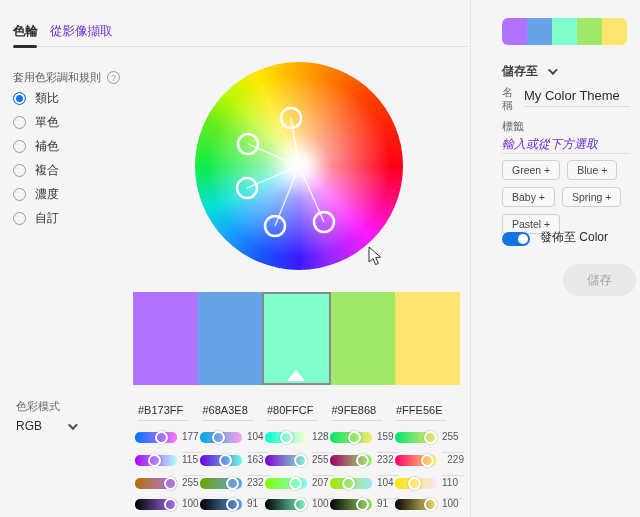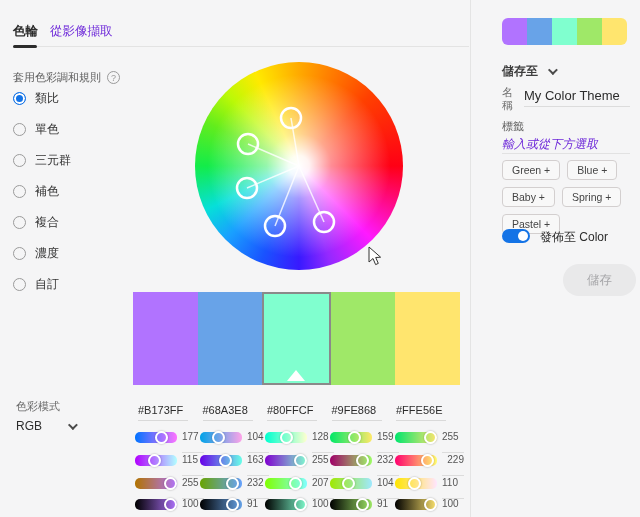--- a/index.html
+++ b/index.html
@@ -17,21 +17,21 @@
 
   
   .tab { font-size:12.5px; cursor:default; }
   #tab-colorwheel { left:13px; top:23px; color:#2c2c2c; font-weight:bold; }
   #tab-extract { left:50px; top:23px; color:#6d28d9; }
 
   
   #harmony-title { left:13px; top:70px; font-size:11px; color:#606060; display:flex; align-items:center; gap:6px; }
   .help-circle { width:13px; height:13px; border:1px solid #9a9a9a; border-radius:50%;
     font-size:9px; color:#9a9a9a; display:inline-flex; align-items:center; justify-content:center; }
-  #harmony-options { left:13px; top:91px; width:130px; display:flex; flex-direction:column; gap:17px; }
+  #harmony-options { left:13px; top:91px; width:130px; display:flex; flex-direction:column; gap:10px; }
   .radio-row { display:flex; align-items:center; gap:9px; height:14px; }
   .radio { width:13px; height:13px; border-radius:50%; border:1px solid #9b9b9b; background:#f5f5f6; flex:0 0 auto; }
   .radio.sel { border:1px solid #1473E6; background:#1473E6; box-shadow: inset 0 0 0 2px #fff; }
   .radio-label { font-size:12px; color:#333; }
 
   
   #wheel { left:195px; top:62px; width:208px; height:208px; border-radius:50%;
     background:
       radial-gradient(circle at 50% 50%, rgba(255,255,255,1) 0, rgba(255,255,255,.95) 7%, rgba(255,255,255,.55) 22%, rgba(255,255,255,0) 62%),
       conic-gradient(from 0deg,
@@ -78,21 +78,21 @@
   #save-to { left:502px; top:63px; font-size:12px; color:#3d3d3d; display:flex; align-items:center; gap:10px; font-weight:bold;}
   #name-label { left:502px; top:86px; width:13px; font-size:11px; color:#6e6e6e; line-height:13px; word-break:break-all; }
   #name-value { left:524px; top:88px; font-size:13px; color:#2c2c2c; }
   #name-underline { left:524px; top:106px; width:106px; height:1px; background:#dcdcdc; }
   #tags-label { left:502px; top:119px; font-size:11px; color:#5d5d5d; }
   #tags-input { left:502px; top:136px; font-size:12px; font-style:italic; color:#6d28d9; }
   #tags-divider { left:502px; top:153px; width:128px; height:1px; background:#e2e2e2; }
   #tags-list { left:502px; top:160px; width:138px; display:flex; flex-wrap:wrap; gap:7px; }
   .tag-chip { border:1px solid #d3cfcf; border-radius:4px; padding:3px 9px; font-size:10.5px;
     color:#454545; background:#f8f8f8; white-space:nowrap; }
-  #publish-row { left:502px; top:229px; display:flex; align-items:flex-start; gap:10px; }
+  #publish-row { left:502px; top:229px; display:flex; align-items:flex-end; gap:10px; }
   #publish-toggle { width:28px; height:14px; border-radius:8px; background:#1473E6; position:relative; }
   #publish-toggle .knob { position:absolute; right:2px; top:2px; width:10px; height:10px; border-radius:50%; background:#fff; }
   #publish-label { font-size:12px; color:#2c2c2c; }
   #save-button { left:563px; top:264px; width:73px; height:32px; border-radius:16px; background:#e9e9ea;
     color:#a5a5a8; font-size:12.5px; display:flex; align-items:center; justify-content:center; }
 </style>
 </head>
 <body>
 
 <div class="abs" id="v-divider"></div>
@@ -107,24 +107,20 @@
   <span class="help-circle">?</span>
 </div>
 <div class="abs" id="harmony-options">
     <div class="radio-row">
       <div class="radio sel"></div>
       <div class="radio-label">類比</div>
     </div>
     <div class="radio-row">
       <div class="radio"></div>
       <div class="radio-label">單色</div>
-    </div>
-    <div class="radio-row">
-      <div class="radio"></div>
-      <div class="radio-label">三元群</div>
     </div>
     <div class="radio-row">
       <div class="radio"></div>
       <div class="radio-label">補色</div>
     </div>
     <div class="radio-row">
       <div class="radio"></div>
       <div class="radio-label">複合</div>
     </div>
     <div class="radio-row">

